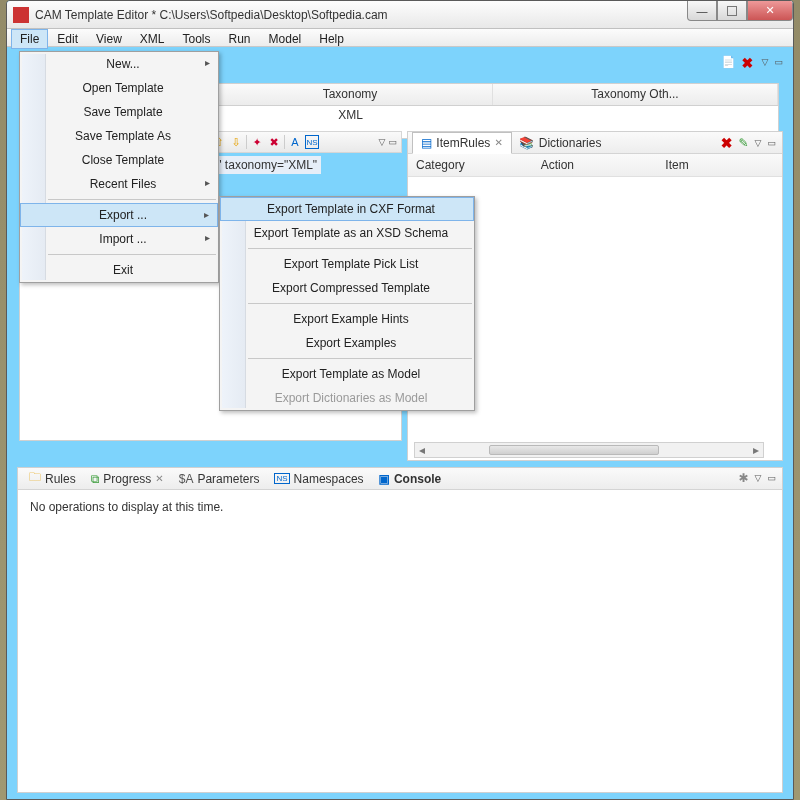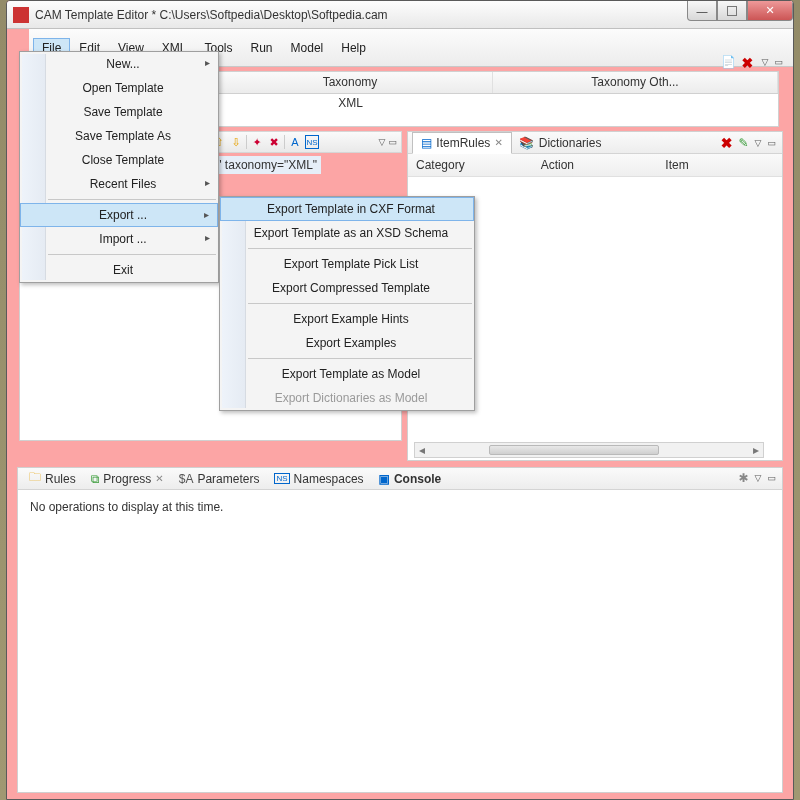--- a/index.html
+++ b/index.html
@@ -1,31 +1,31 @@
 <!DOCTYPE html>
 <html><head>
 <meta charset="utf-8">
 <style>
 * { box-sizing: border-box; margin: 0; padding: 0; font-family: "Segoe UI", Tahoma, sans-serif; font-size: 12px; }
 body { background: linear-gradient(to bottom, #938b68, #a09872); width: 800px; height: 800px; overflow: hidden; }
-.window { position: absolute; left: 6px; top: 0; width: 788px; height: 800px; background: #fca5a5; border: 1px solid #5a5a5a; border-radius: 4px 4px 0 0; overflow: hidden; }
+.window { position: absolute; left: 6px; top: 0; width: 788px; height: 800px; background: #7dd3fc; border: 1px solid #5a5a5a; border-radius: 4px 4px 0 0; overflow: hidden; }
 .titlebar { height: 28px; background: linear-gradient(to bottom, #fdfdfd, #e8e8e8); border-bottom: 1px solid #c0c0c0; display: flex; align-items: center; padding-left: 6px; position: relative; }
 .titlebar-icon { width: 16px; height: 16px; background: #c33; margin-right: 6px; display: inline-block; }
 .titlebar-text { color: #333; font-size: 12px; }
 .winbtns { position: absolute; right: 0; top: 0; display: flex; }
 .winbtn { width: 30px; height: 20px; border: 1px solid #888; border-top: none; background: linear-gradient(to bottom,#f7f7f7,#d8d8d8); display: flex; align-items: center; justify-content: center; font-size: 11px; color: #333; }
 .winbtn.close { width: 46px; background: linear-gradient(to bottom,#e99,#c55); color: #fff; border-radius: 0 0 4px 0;}
 .winbtn.min { border-radius: 0 0 0 4px;}
-.menubar { height: 38px; background: linear-gradient(to bottom,#fcfcfc,#ececec); border-bottom: 1px solid #c8c8c8; display: flex; align-items: center; padding-left: 4px; margin-left: 22px; }
+.menubar { height: 18px; background: linear-gradient(to bottom,#fcfcfc,#ececec); border-bottom: 1px solid #c8c8c8; display: flex; align-items: flex-start; padding-left: 4px; }
 .menubar-item { padding: 3px 9px; color: #222; cursor: default; }
 .menubar-item.active { background: #cde6f7; border: 1px solid #7eb4ea; padding: 2px 8px; }
 .top-right-toolbar { position: absolute; top: 54px; right: 10px; display: flex; gap: 6px; align-items: center;}
 .tool-icon { width:14px; height:14px; display:inline-block;}
 .tool-x { color:#c00; font-weight:bold; font-size:14px;}
-.table-area { position: absolute; top: 70px; left: 200px; right: 14px; height: 56px; background:#fff; border:1px solid #d0d0d0;}
+.table-area { position: absolute; top: 82px; left: 200px; right: 14px; height: 56px; background:#fff; border:1px solid #d0d0d0;}
 .table-header { display:flex; background: linear-gradient(to bottom,#fafafa,#ececec); border-bottom:1px solid #d0d0d0; height:22px;}
 .th { flex:1; padding:3px 8px; border-right:1px solid #e0e0e0; color:#333; text-align:center;}
 .table-row { display:flex; height:20px;}
 .td { flex:1; padding:2px 8px; text-align:center; color:#333;}
 .mid-toolbar-strip { position:absolute; top:130px; left:200px; width:195px; height:22px; background:linear-gradient(to bottom,#fafafa,#e9e9e9); border:1px solid #d6d6d6; display:flex; align-items:center; gap:3px; padding:0 4px;}
 .mini-ic { width:14px; height:14px; display:inline-flex; align-items:center; justify-content:center; font-size:11px;}
 .snippet { position:absolute; top:155px; left:185px; font-size:12px; color:#333; background:#e6eef8; padding:2px 4px;}
 .left-blank { position:absolute; top:260px; left:12px; width:383px; height:180px; background:#fff; border:1px solid #d0d0d0;}
 .right-panel { position:absolute; top:130px; left:400px; right:10px; height:330px; background:#fff; border:1px solid #d0d0d0;}
 .rp-tabs { height:22px; background:linear-gradient(to bottom,#fafafa,#ededed); border-bottom:1px solid #d4d4d4; display:flex; align-items:center; padding-left:4px; position:relative;}

